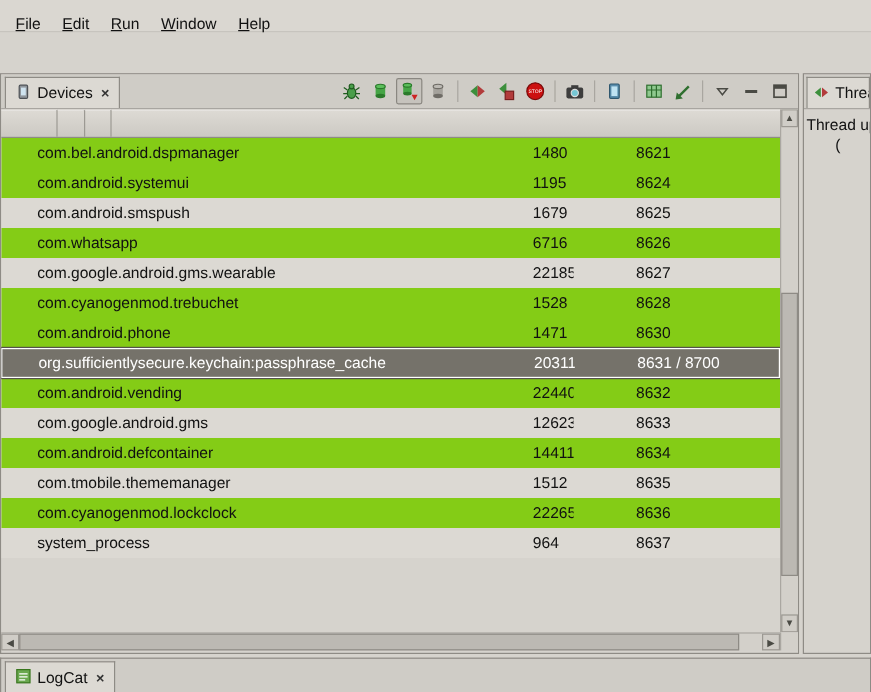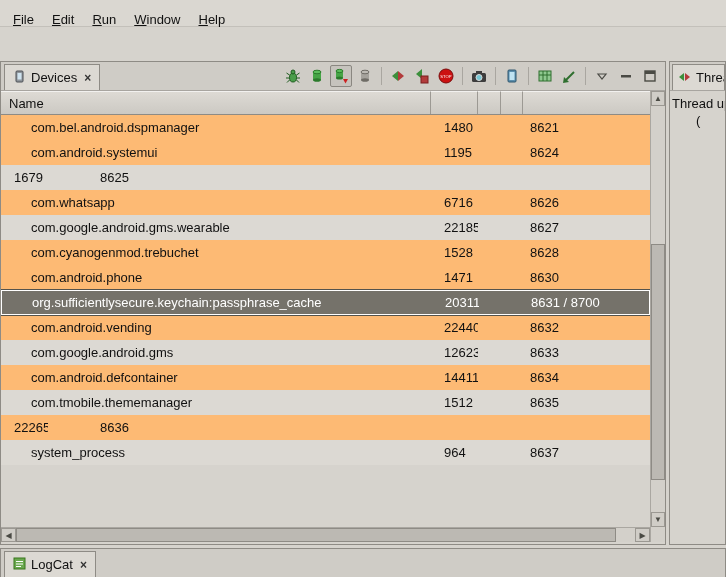--- a/index.html
+++ b/index.html
@@ -65,21 +65,21 @@
     border-bottom:1px solid #8e8b85;
   }
   .hcell { border-right:1px solid #9c9993; border-top:1px solid #f2f1ef; padding:4px 0 0 8px; }
   .hcell.h-name { width:430px; }
   .hcell.h-pid  { width:47px; }
   .hcell.h-c3   { width:23px; }
   .hcell.h-c4   { width:22px; }
   .hcell.h-port { flex:1; border-right:none; }
 
   .table-body { flex:1; overflow:hidden; background:#d6d3cd; }
-  .trow { height:25px; display:flex; align-items:center; background:#fdba74; }
+  .trow { height:25px; display:flex; align-items:center; background:#84cc16; }
   .trow.alt { background:#dcd9d3; }
   .trow.selected {
     background:#75726a; color:#ffffff;
     border:1px solid #ffffff; box-shadow:0 0 0 1px #55534c;
     position:relative; z-index:1;
   }
   .cell { white-space:nowrap; overflow:hidden; }
   .cell.name { width:430px; padding-left:30px; }
   .cell.pid  { width:47px; padding-left:13px; }
   .cell.c3   { width:23px; }
@@ -252,21 +252,20 @@
               <rect x="3" y="3" width="10" height="10" fill="none" stroke="#4a4a44" stroke-width="1.4"></rect>
               <rect x="3" y="3" width="10" height="3" fill="#4a4a44"></rect>
             </svg>
         </span>
       </div>
     </div>
 
     <div class="table-zone">
       <div class="table-left">
         <div class="col-header">
-          <div class="hcell h-name">Name</div>
           <div class="hcell h-pid"></div>
           <div class="hcell h-c3"></div>
           <div class="hcell h-c4"></div>
           <div class="hcell h-port"></div>
         </div>
         <div class="table-body">
             <div class="trow">
               <div class="cell name">com.bel.android.dspmanager</div>
               <div class="cell pid">1480</div>
               <div class="cell c3"></div>
@@ -274,20 +273,21 @@
               <div class="cell port">8621</div>
             </div>
             <div class="trow">
               <div class="cell name">com.android.systemui</div>
               <div class="cell pid">1195</div>
               <div class="cell c3"></div>
               <div class="cell c4"></div>
               <div class="cell port">8624</div>
             </div>
             <div class="trow alt">
+              <div class="cell name">com.android.smspush</div>
               <div class="cell pid">1679</div>
               <div class="cell c3"></div>
               <div class="cell c4"></div>
               <div class="cell port">8625</div>
             </div>
             <div class="trow">
               <div class="cell name">com.whatsapp</div>
               <div class="cell pid">6716</div>
               <div class="cell c3"></div>
               <div class="cell c4"></div>
@@ -343,20 +343,21 @@
               <div class="cell port">8634</div>
             </div>
             <div class="trow alt">
               <div class="cell name">com.tmobile.thememanager</div>
               <div class="cell pid">1512</div>
               <div class="cell c3"></div>
               <div class="cell c4"></div>
               <div class="cell port">8635</div>
             </div>
             <div class="trow">
+              <div class="cell name">com.cyanogenmod.lockclock</div>
               <div class="cell pid">22265</div>
               <div class="cell c3"></div>
               <div class="cell c4"></div>
               <div class="cell port">8636</div>
             </div>
             <div class="trow alt">
               <div class="cell name">system_process</div>
               <div class="cell pid">964</div>
               <div class="cell c3"></div>
               <div class="cell c4"></div>

